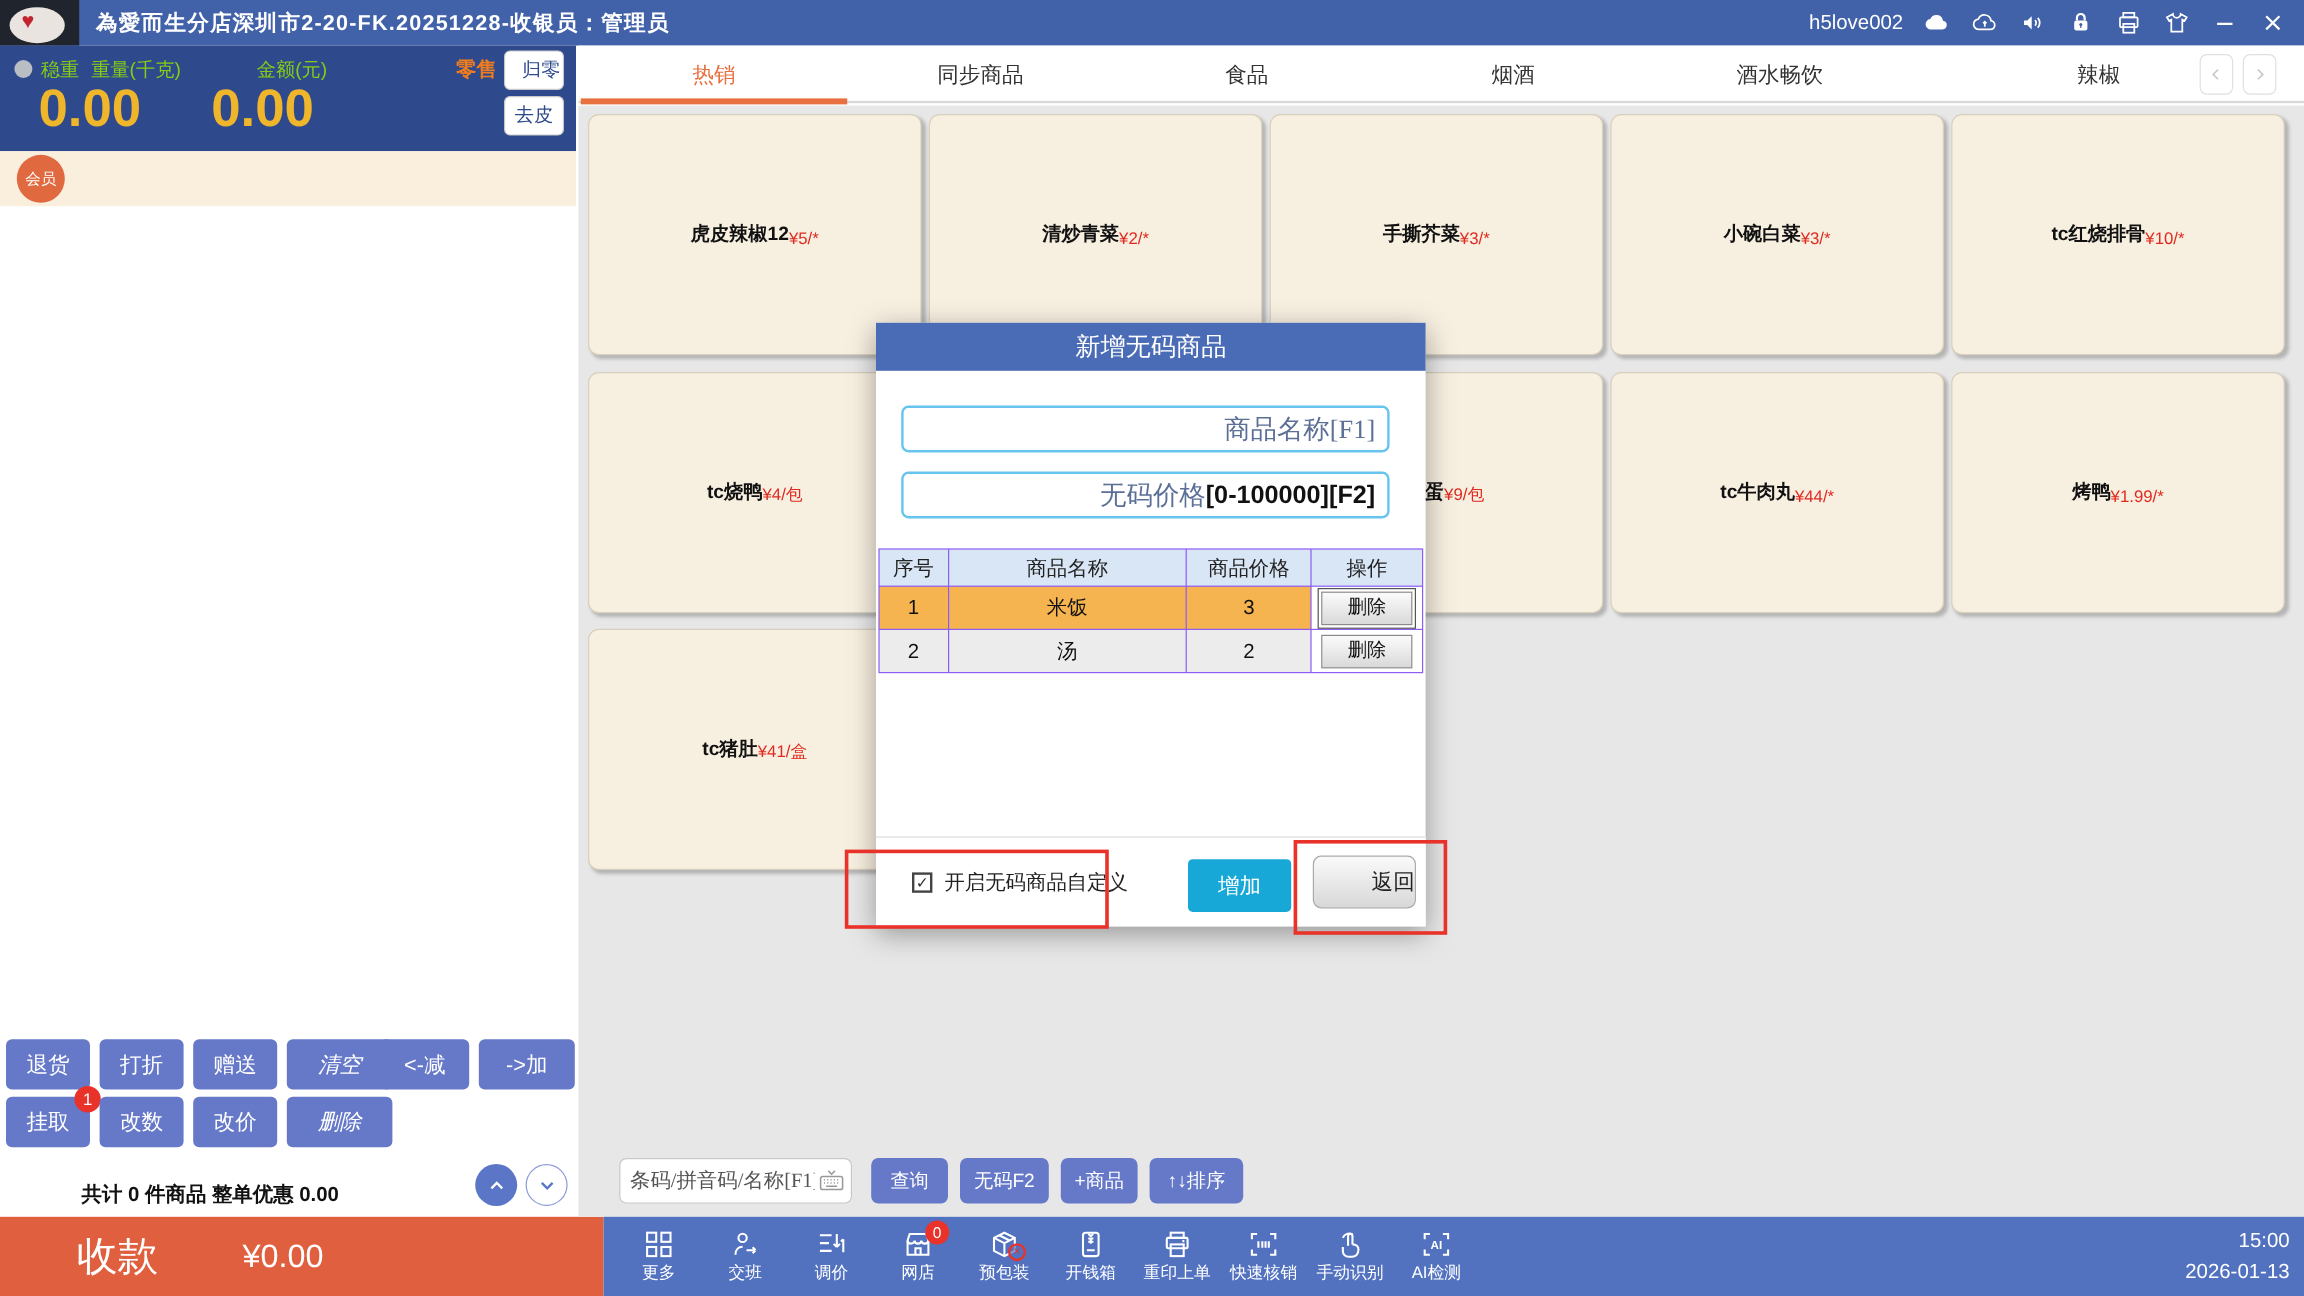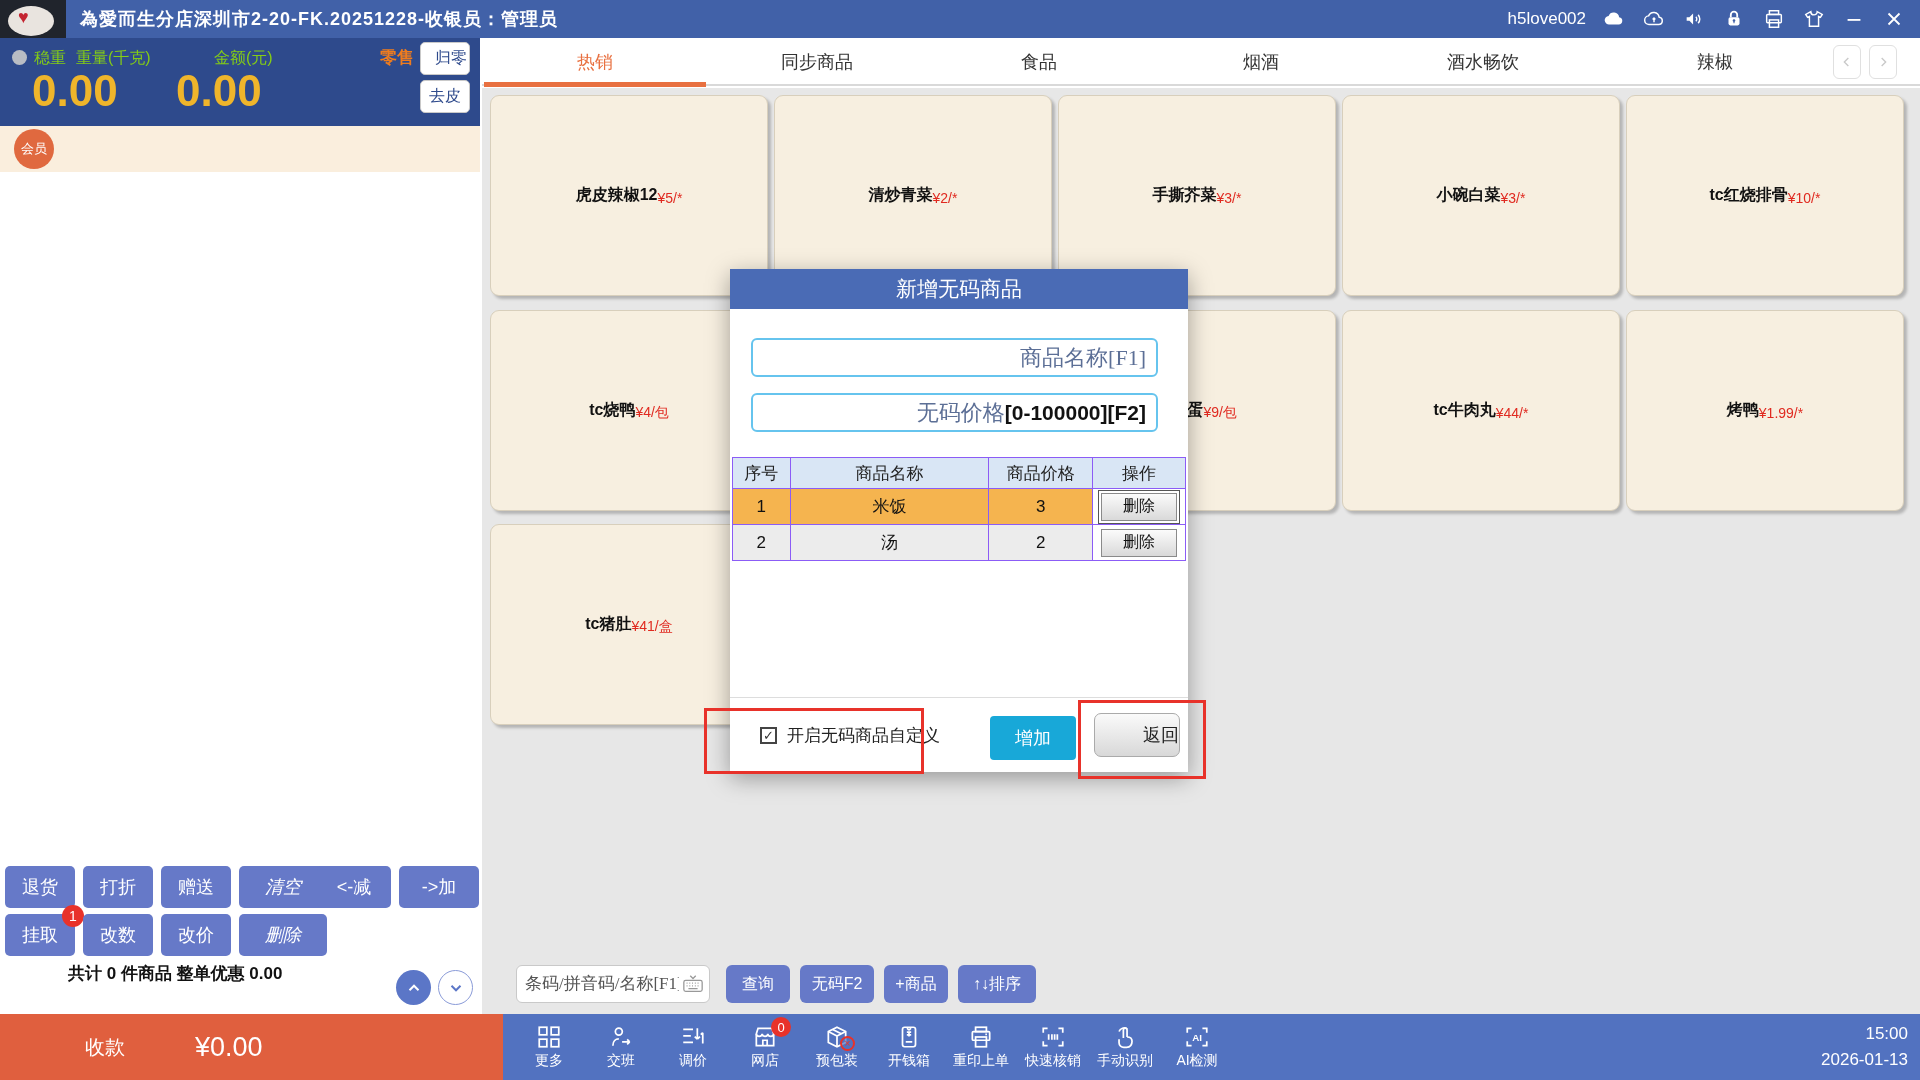--- a/index.html
+++ b/index.html
@@ -48,41 +48,41 @@
   
   .fn-btn { position:absolute; height:42px; background:#6679c8; color:#fff; font-size:18px;
             border-radius:5px; display:flex; align-items:center; justify-content:center; cursor:pointer; }
   .fr1 { top:866px; } .fr2 { top:914px; }
   .fb1 { left:5px;  width:70px; } .fb2 { left:83px; width:70px; } .fb3 { left:161px; width:70px; }
   .fb4 { left:239px; width:88px;font-style:italic; } .fb5 { left:317px; width:74px; } .fb6 { left:399px; width:80px; }
   .badge-red { position:absolute; top:-9px; right:-9px; min-width:22px; height:22px; border-radius:11px;
                background:#e8322a; color:#fff; font-size:14px; display:flex; align-items:center;
                justify-content:center; padding:0 4px; }
   .summary { position:absolute; left:0; top:958px; width:480px; height:56px; background:#fff; }
-  .summary-text { position:absolute; left:68px; top:4px; font-size:17px; font-weight:bold; color:#111; }
+  .summary-text { position:absolute; left:68px; top:26px; font-size:17px; font-weight:bold; color:#111; }
   .chev-circle { position:absolute; top:970px; width:35px; height:35px; border-radius:50%;
                  display:flex; align-items:center; justify-content:center; cursor:pointer; }
   .chev-up { left:396px; background:#5b76c7; }
   .chev-down { left:438px; background:#fff; border:1px solid #8a9bd8; }
   .chev-circle svg { width:18px; height:18px; }
 
   
   .checkout-bar { position:absolute; left:0; top:1014px; width:503px; height:66px; background:#e05f3e;
                   display:flex; align-items:center; color:#fff; cursor:pointer; }
-  .co-label { font-size:20px; margin-left:85px; }
+  .co-label { font-size:34px; margin-left:64px; }
   .co-amount { font-size:27px; margin-left:70px; }
 
   
   .tabs-bar { position:absolute; left:482px; top:38px; width:1438px; height:48px; background:#fff;
               border-bottom:2px solid #d9d9d9; }
   .tab { position:absolute; top:0; width:222px; height:48px; display:flex; align-items:center;
          justify-content:center; font-size:18px; color:#333; cursor:pointer; }
   .tab.active { color:#e87040; }
   .tab-underline { position:absolute; left:2px; top:44px; width:222px; height:5px; background:#e87040; }
-  .t0{left:2px;} .t1{left:224px;} .t2{left:446px;} .t3{left:668px;} .t4{left:890px;} .t5{left:1122px;}
+  .t0{left:2px;} .t1{left:224px;} .t2{left:446px;} .t3{left:668px;} .t4{left:890px;} .t5{left:1156px;}
   .tab-arrow { position:absolute; top:7px; width:28px; height:34px; background:#fff; border:1px solid #e0e0e0;
                border-radius:6px; display:flex; align-items:center; justify-content:center; cursor:pointer; }
   .arr-l { left:1351px; } .arr-r { left:1387px; }
   .tab-arrow svg { width:16px; height:16px; }
 
   
   .grid-area { position:absolute; left:482px; top:88px; width:1438px; height:926px; background:#e7e7e7; }
   .pcard { position:absolute; width:278px; height:201px; background:#f7efe0; border:1px solid #d8cfbc;
            border-radius:9px; box-shadow:3px 3px 3px rgba(0,0,0,0.22); cursor:pointer;
            display:flex; flex-direction:row; align-items:center; justify-content:center; }

